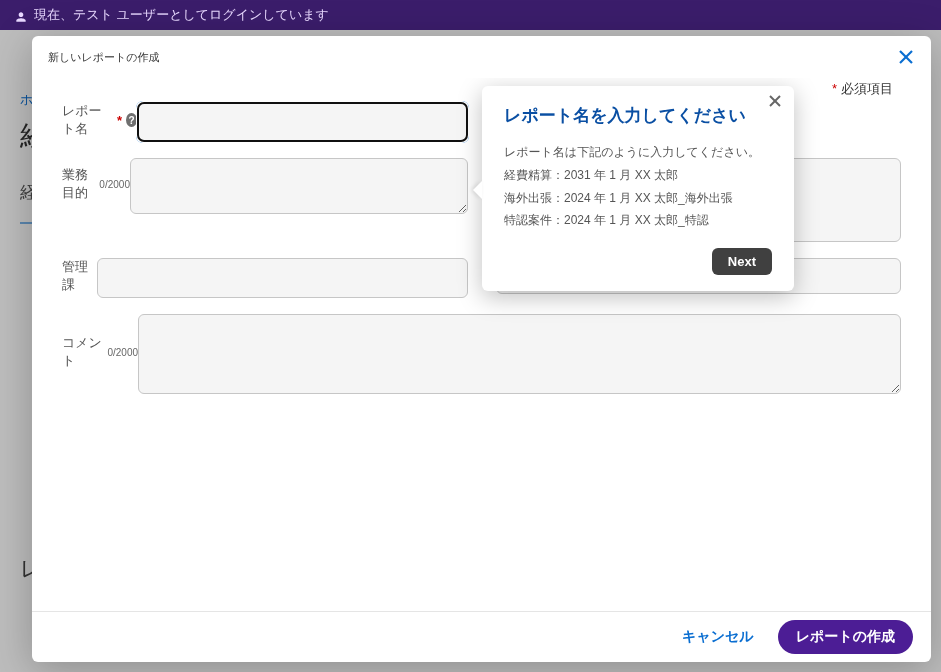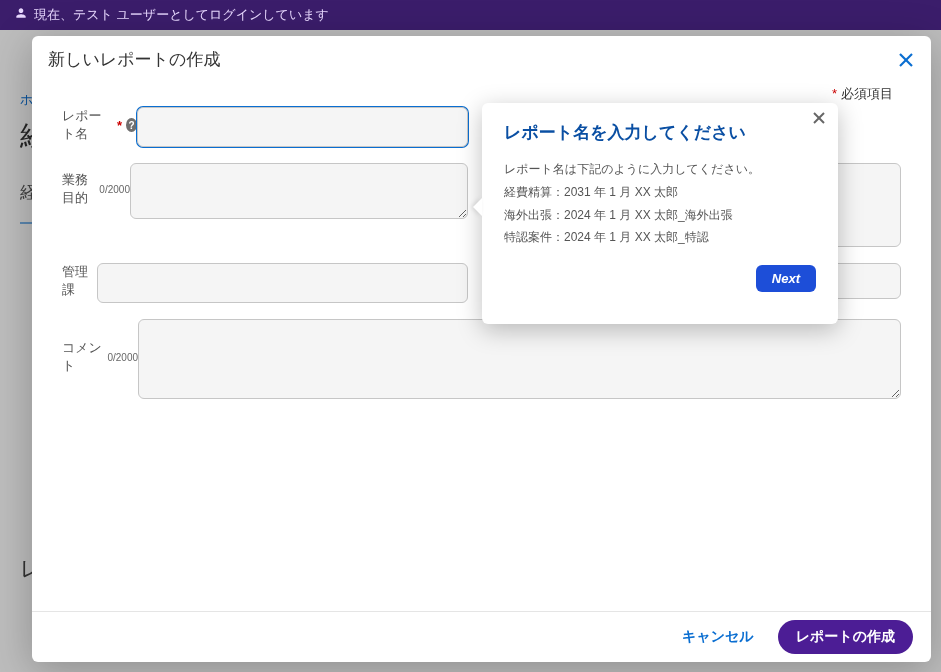--- a/index.html
+++ b/index.html
@@ -10,21 +10,21 @@
       height: 672px;
       overflow: hidden;
       position: relative;
     }
     .top-banner {
       background: #3b1d6b;
       color: #e8d8ff;
       padding: 6px 14px;
       font-size: 13px;
       display: flex;
-      align-items: flex-start;
+      align-items: flex-end;
       gap: 6px;
     }
     .person-icon { width: 14px; height: 14px; fill: #e8d8ff; }
     .page-bg {
       position: absolute;
       top: 30px; left: 0; right: 0; bottom: 0;
       background: #fdfdfd;
       padding: 60px 10px 10px 20px;
       filter: blur(0.2px);
     }
@@ -48,21 +48,21 @@
       bottom: 10px;
       background: #fff;
       border-radius: 6px;
       box-shadow: 0 8px 40px rgba(0,0,0,0.25);
       display: flex;
       flex-direction: column;
       overflow: hidden;
     }
     .modal-header {
       padding: 12px 16px;
-      font-size: 17px;
+      font-size: 11px;
       color: #333;
       display: flex;
       align-items: center;
       justify-content: space-between;
     }
     .close-icon { cursor: pointer; width: 18px; height: 18px; stroke: #0a6ed1; stroke-width: 2.2; fill: none; }
     .modal-body {
       flex: 1;
       padding: 12px 30px 6px 30px;
       overflow-y: auto;
@@ -139,50 +139,50 @@
     .btn-primary {
       background: #0a6ed1; color: #fff; border: none;
       font-weight: 600; font-size: 14px;
       padding: 8px 18px; border-radius: 18px; cursor: pointer;
     }
     .btn-primary-dark { background:#4c1d95; }
 
     
     .popover {
       position: absolute;
-      top: 20px;
+      top: 8px;
       left: 450px;
-      width: 356px;
+      width: 312px;
       background: #fff;
       border-radius: 6px;
       box-shadow: 0 6px 24px rgba(0,0,0,0.25);
-      padding: 18px 22px 32px 22px;
+      padding: 18px 22px 16px 22px;
       z-index: 50;
     }
     .popover-arrow {
       position: absolute;
       left: -9px; top: 95px;
       width: 0; height: 0;
       border-top: 9px solid transparent;
       border-bottom: 9px solid transparent;
       border-right: 9px solid #fff;
       filter: drop-shadow(-2px 0 2px rgba(0,0,0,0.12));
     }
     .popover-close {
       position: absolute; top: 8px; right: 12px;
       width: 14px; height: 14px; cursor:pointer;
       stroke:#666; stroke-width:2; fill:none;
     }
     .popover-title { color: #0a4fa3; font-weight: 700; font-size: 17px; margin-bottom: 14px; }
     .popover-text { font-size: 12px; color: #555; line-height: 1.9; }
     .popover-footer { margin-top: 16px; display:flex; justify-content:flex-end; }
     .btn-next {
-      background:#1d4ed8; color:#fff; border:none;
+      background:#404040; color:#fff; border:none;
       font-weight:600; padding:6px 16px; border-radius:6px;
-      font-size:13px; cursor:pointer;font-style:italic;
+      font-size:13px; cursor:pointer;
     }
   </style>
 </head>
 <body>
 
 <div class="top-banner">
   <svg class="person-icon" viewBox="0 0 24 24">
       <path d="M12 12c2.2 0 4-1.8 4-4s-1.8-4-4-4-4 1.8-4 4 1.8 4 4 4zm0 2c-2.7 0-8 1.3-8 4v2h16v-2c0-2.7-5.3-4-8-4z"></path>
     </svg>
   <span>現在、テスト ユーザーとしてログインしています</span>

